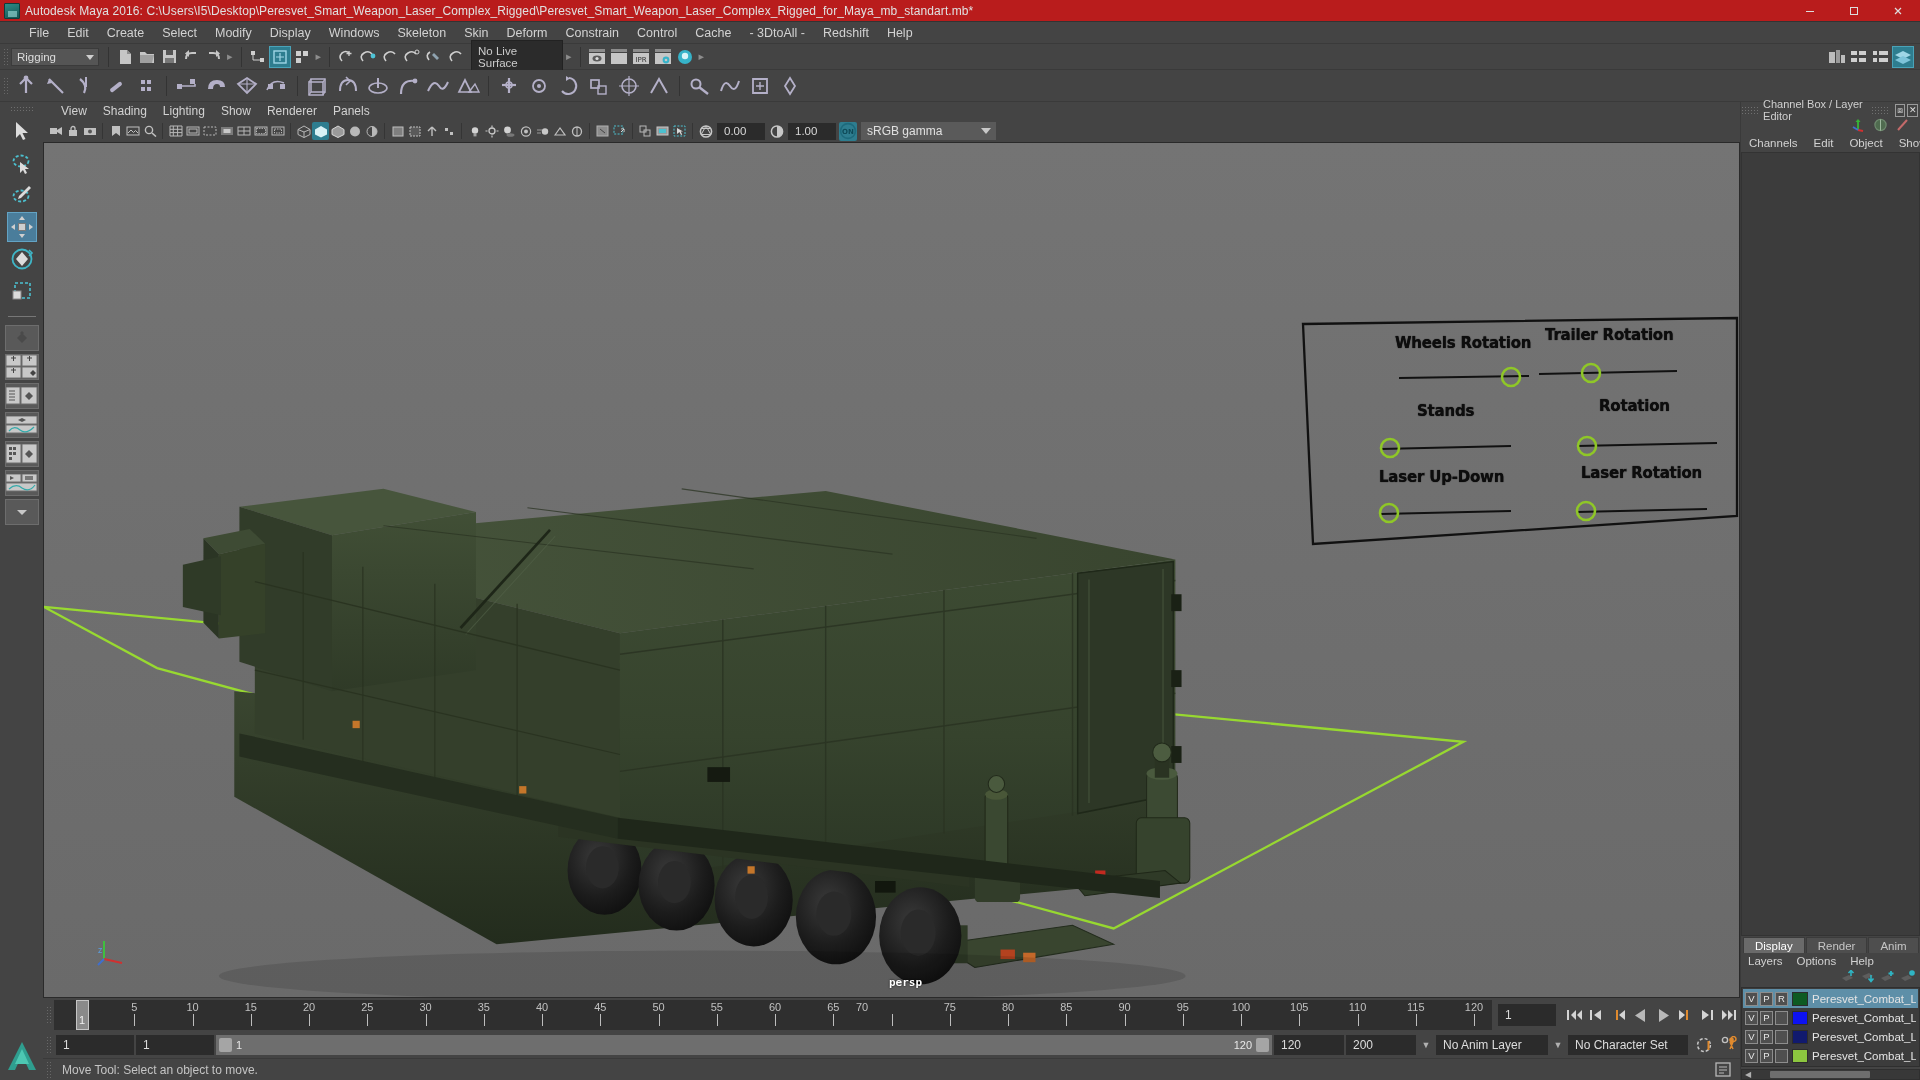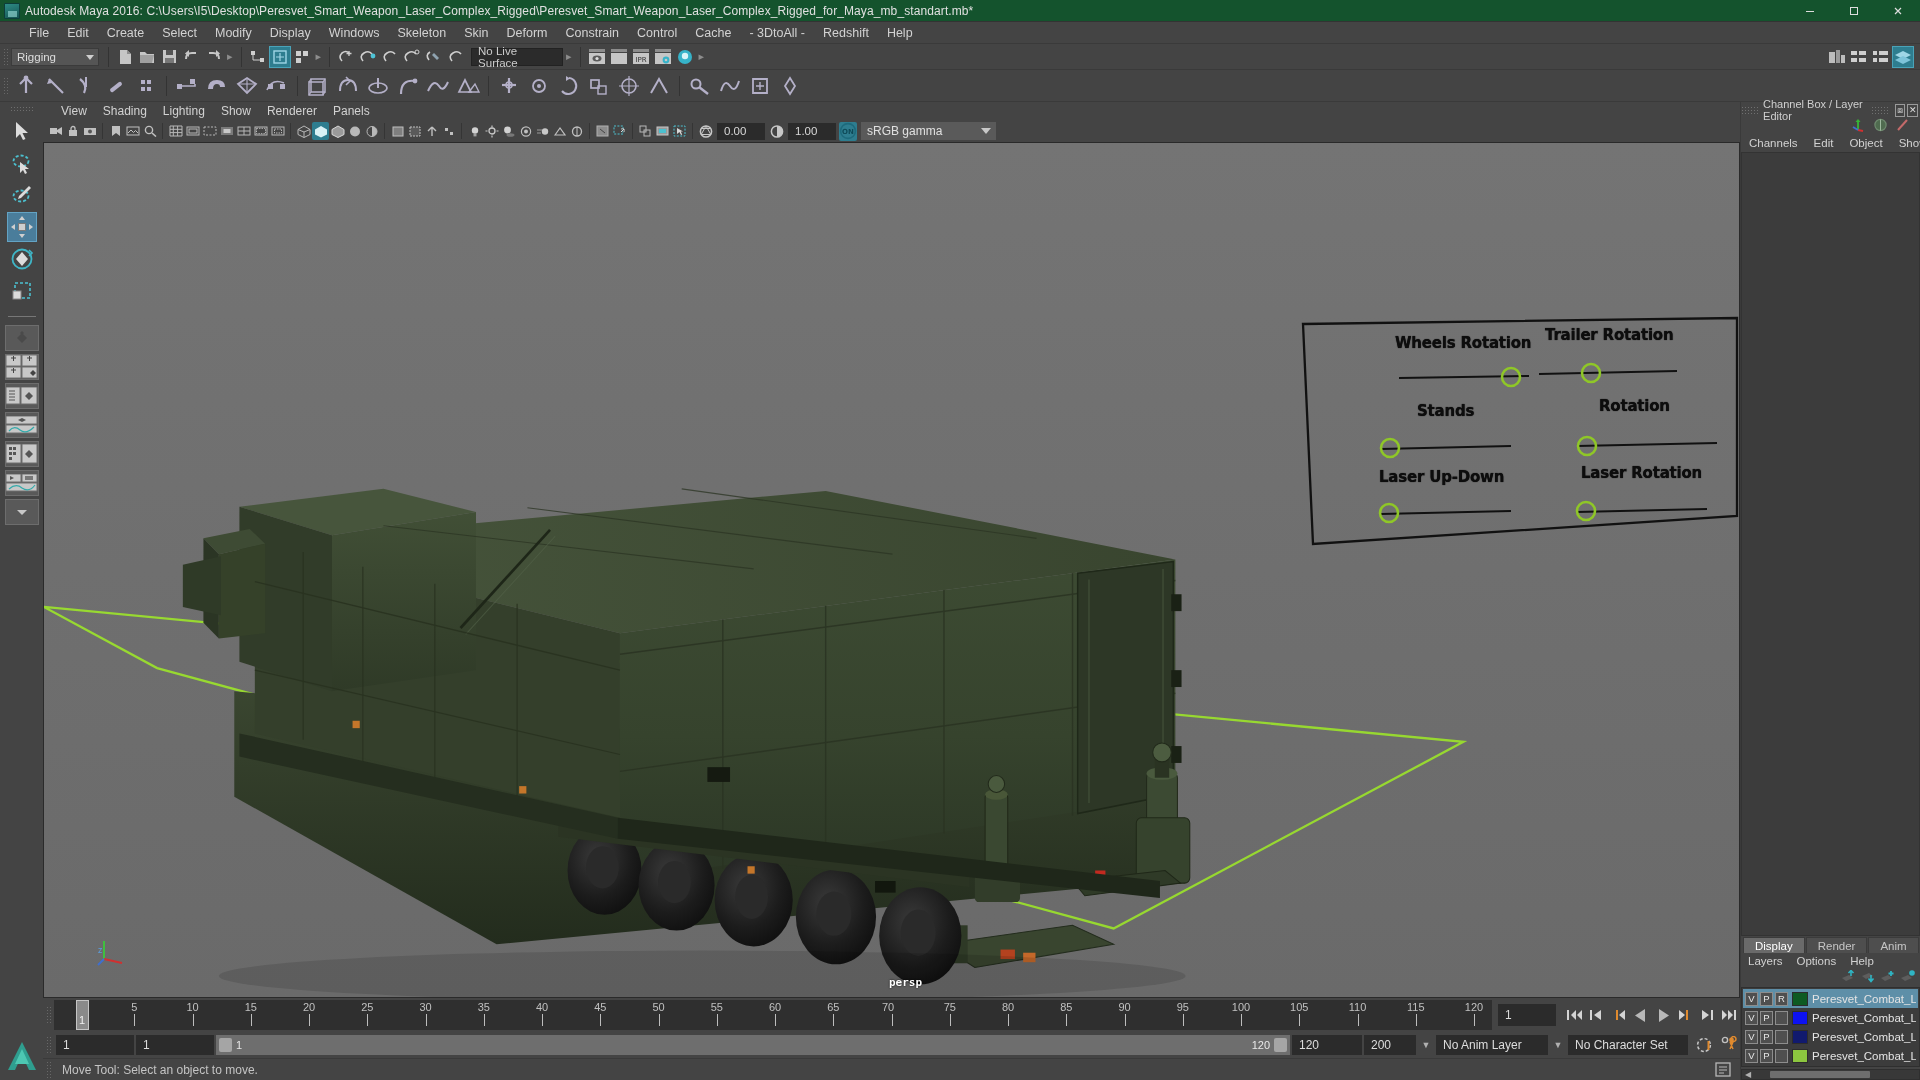--- a/index.html
+++ b/index.html
@@ -8,21 +8,21 @@
     background:#444444;
     font-family:"Liberation Sans", sans-serif;
     font-size:12px;
     color:#c8c8c8;
     -webkit-font-smoothing:antialiased;
   }
   .app { width:1920px; height:1080px; display:flex; flex-direction:column; position:relative; }
 
   
   .titlebar {
-    height:22px; background:#14532d; display:flex; align-items:center;
+    height:22px; background:#b91c1c; display:flex; align-items:center;
     border-bottom:1px solid #333; flex:0 0 22px;
   }
   .titlebar .logo {
     width:16px; height:16px; margin:0 5px 0 4px; flex:0 0 16px;
     background:linear-gradient(160deg,#2e8b86 0%,#1f6b68 60%,#145451 100%);
     border:1px solid #0d3d3b; border-radius:1px; position:relative;
   }
   .titlebar .logo:after{
     content:""; position:absolute; left:3px; top:7px; width:9px; height:6px;
     background:#9fe0dc; opacity:.6;
@@ -51,21 +51,21 @@
   .menusel {
     width:88px; height:18px; background:#555; border:1px solid #3b3b3b; color:#ddd;
     font-size:11.5px; display:flex; align-items:center; padding-left:5px; position:relative; margin-right:4px;
   }
   .menusel .arr { position:absolute; right:4px; top:6px;
     border-left:4px solid transparent; border-right:4px solid transparent; border-top:5px solid #cfcfcf; }
   .sep { width:1px; height:20px; background:#333; margin:0 5px; flex:0 0 1px; }
   .tbtn { width:22px; height:22px; display:flex; align-items:center; justify-content:center; flex:0 0 22px; }
   .tbtn.sel { background:#2e7d8f; border:1px solid #4aa3b8; }
   .fieldbox { height:18px; background:#2b2b2b; border:1px solid #222; color:#ccc;
-      font-size:11.5px; display:flex; align-items:center; padding:0 6px; }
+      font-size:11.5px; display:flex; align-items:center; padding:16px 6px; }
   .chev { color:#8d8d8d; font-size:11px; padding:0 3px; }
 
   
   .shelfrow { height:32px; background:#444; display:flex; align-items:center; flex:0 0 32px;
      border-bottom:1px solid #3a3a3a; padding-left:2px; }
   .sbtn { width:30px; height:28px; display:flex; align-items:center; justify-content:center; flex:0 0 30px; }
 
   
   .main { flex:1 1 auto; display:flex; min-height:0; }
 
@@ -1157,21 +1157,21 @@
               <div class="tick-lbl" style="left: 546.25px;">45</div>
               <div class="tick-mark" style="left: 546.25px;"></div>
               <div class="tick-lbl" style="left: 604.5px;">50</div>
               <div class="tick-mark" style="left: 604.5px;"></div>
               <div class="tick-lbl" style="left: 662.75px;">55</div>
               <div class="tick-mark" style="left: 662.75px;"></div>
               <div class="tick-lbl" style="left: 721px;">60</div>
               <div class="tick-mark" style="left: 721px;"></div>
               <div class="tick-lbl" style="left: 779.25px;">65</div>
               <div class="tick-mark" style="left: 779.25px;"></div>
-              <div class="tick-lbl" style="left: 834px;">70</div>
+              <div class="tick-lbl" style="left: 808px;">70</div>
               <div class="tick-mark" style="left: 837.5px;"></div>
               <div class="tick-lbl" style="left: 895.75px;">75</div>
               <div class="tick-mark" style="left: 895.75px;"></div>
               <div class="tick-lbl" style="left: 954px;">80</div>
               <div class="tick-mark" style="left: 954px;"></div>
               <div class="tick-lbl" style="left: 1012.25px;">85</div>
               <div class="tick-mark" style="left: 1012.25px;"></div>
               <div class="tick-lbl" style="left: 1070.5px;">90</div>
               <div class="tick-mark" style="left: 1070.5px;"></div>
               <div class="tick-lbl" style="left: 1128.75px;">95</div>
@@ -1245,21 +1245,21 @@
         <div class="grip"></div>
         <div class="rbox" style="width:78px">1</div>
         <div class="rbox" style="width:78px">1</div>
         <div class="rangebar">
           <div class="lgrip"></div>
           <div class="rl">1</div>
           <div class="rr">120</div>
           <div class="rgrip"></div>
         </div>
         <div class="rbox" style="width:70px">120</div>
-        <div class="rbox" style="width:52px">200</div>
+        <div class="rbox" style="width:70px">200</div>
         <div class="darr">▼</div>
         <div class="dropbox" style="width:112px">No Anim Layer</div>
         <div class="darr">▼</div>
         <div class="dropbox" style="width:120px">No Character Set</div>
         <div class="pbtn" style="margin-left:4px">
           <svg width="20" height="18" viewBox="0 0 20 18">
               <circle cx="9" cy="9" r="6.4" fill="none" stroke="#c6c6c6" stroke-width="1.5" stroke-dasharray="3 2"></circle>
               <rect x="12.5" y="5" width="2" height="9" fill="#e08a2e"></rect>
             </svg>
           </div>

